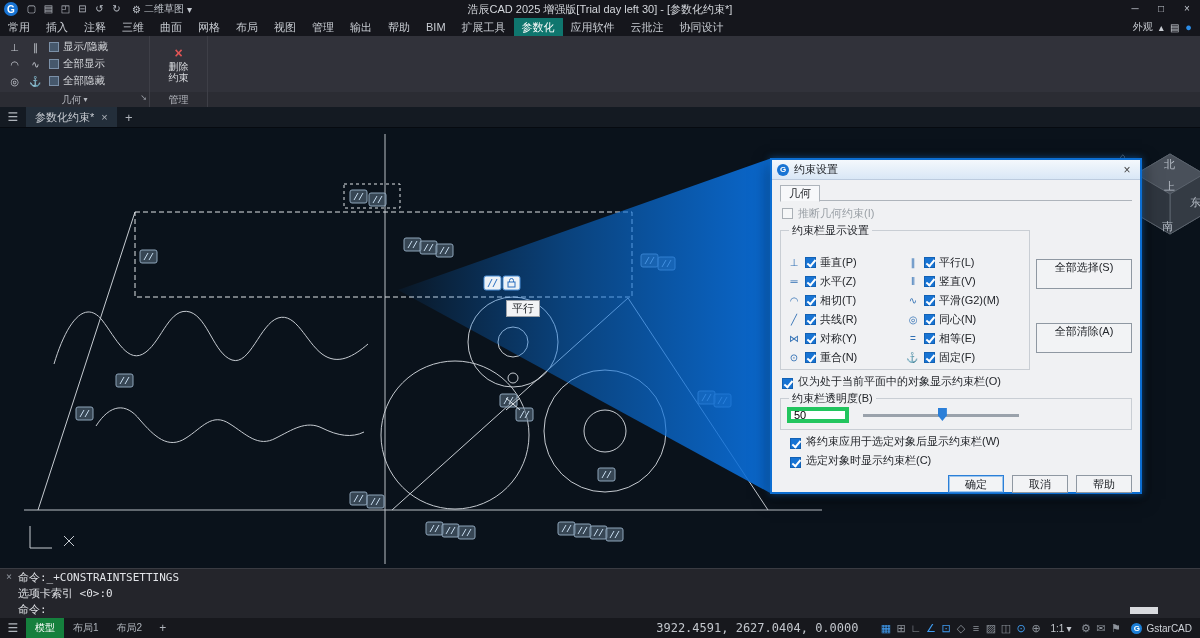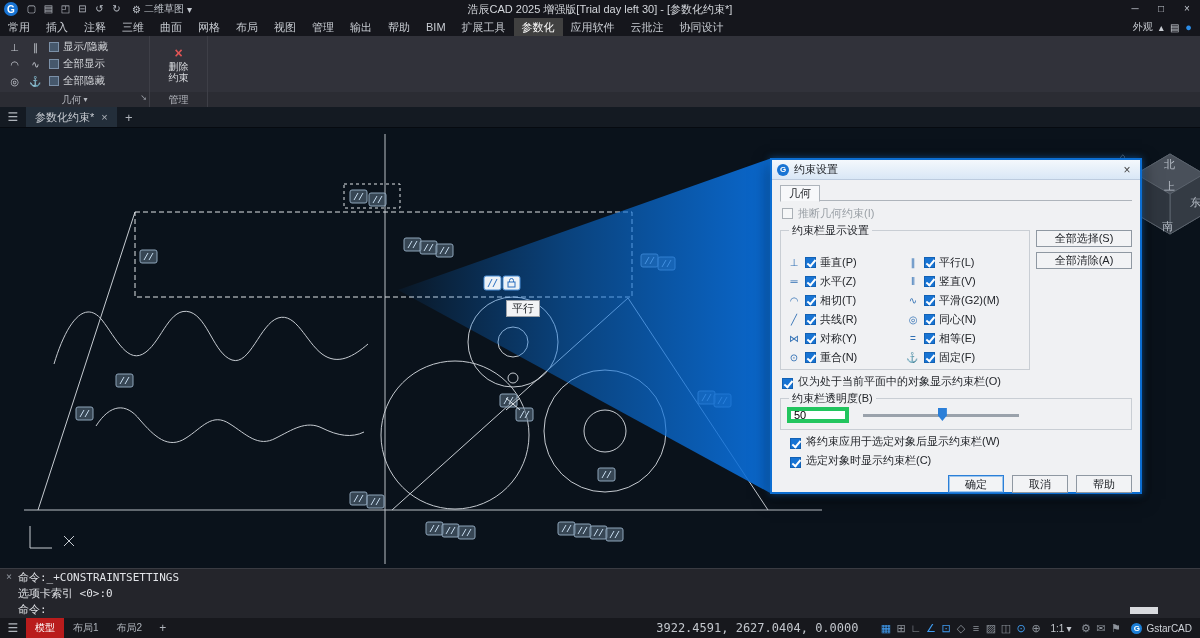--- a/index.html
+++ b/index.html
@@ -12,21 +12,21 @@
           display:flex; align-items:center; justify-content:center; margin:0 5px 0 4px; }
   .qat-icon { width:17px; text-align:center; font-size:10px; color:#b9bec6; line-height:18px; }
   .ws { display:flex; align-items:center; gap:3px; font-size:10px; padding:0 7px; color:#c3c8cf; }
   .titlebar-title { position:absolute; left:0; right:0; text-align:center; font-size:11px; color:#d4d7dc; pointer-events:none; }
   .winbtns { margin-left:auto; display:flex; }
   .winbtn { width:26px; height:18px; line-height:18px; text-align:center; font-size:10px; color:#c3c8cf; }
 
   
   .ribbon-tabs { height:18px; background:#15161c; display:flex; align-items:stretch; font-size:11px; color:#c8ccd2; }
   .rtab { padding:0 8px; line-height:18px; white-space:nowrap; }
-  .rtab.active { background:#404040; color:#fff; }
+  .rtab.active { background:#0f766e; color:#fff; }
   .rt-right { margin-left:auto; display:flex; align-items:center; gap:6px; padding-right:8px; font-size:10px; }
   .info-dot { color:#2b8de8; font-size:11px; }
 
   
   .ribbon { height:56px; background:#31323a; display:flex; color:#d5d7db; }
   .rgroup { border-right:1px solid #3e3f47; display:flex; align-items:center; }
   .g-geom { width:150px; }
   .g-mgmt { width:58px; justify-content:center; }
   .mini-grid { width:46px; display:grid; grid-template-columns:1fr 1fr; row-gap:2px; padding-left:4px; }
   .mini-grid span { font-size:10px; color:#c6cad1; text-align:center; line-height:15px; }
@@ -72,21 +72,21 @@
                border:solid #fff; border-width:0 2px 2px 0; transform:rotate(40deg); }
   .cb.off { background:#f6f7f8; border:1px solid #aab0b6; }
   .cb.off::after { display:none; }
   .cons-wrap { display:flex; gap:6px; align-items:flex-start; }
   .groupbox { border:1px solid #c9ced4; position:relative; padding:24px 4px 4px 6px; margin-top:6px; }
   .glabel { position:absolute; top:-8px; left:8px; background:#f0f1f3; padding:0 3px; }
   .cons-grid { flex:1; display:grid; grid-template-columns:1fr 1fr; row-gap:4px; }
   .crow { display:flex; align-items:center; gap:4px; height:15px; }
   .cglyph { width:14px; text-align:center; color:#2f6fb4; font-size:10px; }
   .side-btns { width:96px; display:flex; flex-direction:column; gap:5px; padding-top:6px; }
-  .sbtn { height:17px; background:#f2f3f5; border:1px solid #8f98a2; font-size:11px; text-align:center; line-height:15px; }
+  .sbtn { height:30px; background:#f2f3f5; border:1px solid #8f98a2; font-size:11px; text-align:center; line-height:15px;margin-top:29px; }
   .cb-row { display:flex; align-items:flex-end; gap:5px; padding-left:2px; height:16px; }
   .transp-box { border:1px solid #c9ced4; position:relative; margin-top:6px; padding:8px 6px 6px; }
   .transp-ctl { display:flex; align-items:center; gap:14px; }
   .tinput { width:62px; height:16px; border:4px solid #22c55e; background:#fff; font-size:11px; padding:0 3px;
             font-family:"Liberation Sans",sans-serif; }
   .slider { position:relative; width:156px; height:14px; }
   .track { position:absolute; left:0; right:0; top:6px; height:3px; background:#9aa2ab; }
   .thumb { position:absolute; left:48%; top:0; width:9px; height:13px; background:#2b7fd8;
            clip-path:polygon(0 0,100% 0,100% 58%,50% 100%,0 58%); }
   .indent { margin-left:8px; }
@@ -99,21 +99,21 @@
          font-family:"DejaVu Sans Mono",monospace; font-size:11px; color:#e2e4e8; display:flex; }
   .cmd-side { width:18px; padding-top:2px; text-align:center; color:#8d929a; font-size:10px; }
   .cmd-lines { flex:1; padding-top:1px; }
   .cmd-lines div { height:16px; line-height:16px; }
   .cmd-scroll { position:absolute; right:42px; bottom:4px; width:28px; height:7px; background:#d8dade; }
 
   
   .statusbar { height:20px; background:#17181d; display:flex; align-items:center; font-size:10px; color:#aeb3ba; gap:0; }
   .sb-menu { width:26px; text-align:center; font-size:12px; }
   .stab { padding:0 9px; height:20px; line-height:20px; }
-  .stab.active { background:#b91c1c; color:#fff; }
+  .stab.active { background:#15803d; color:#fff; }
   .sb-add { padding:0 8px; font-size:12px; }
   .sb-spacer { flex:1; }
   .coords { font-family:"DejaVu Sans Mono",monospace; font-size:12px; color:#c3c7cd; margin-right:20px; }
   .sicon { width:15px; text-align:center; font-size:11px; color:#8d939b; }
   .sicon.on { color:#3f9bf0; }
   .zoom-chip { margin:0 7px; display:flex; align-items:center; gap:2px; color:#c3c7cd; }
   .brand { display:flex; align-items:center; gap:4px; margin:0 8px 0 8px; color:#cfd3d9; }
   .brand-logo { width:11px; height:11px; border-radius:50%; background:#1d7fd6; color:#fff; font-size:8px; font-weight:bold;
                 display:flex; align-items:center; justify-content:center; }
 

